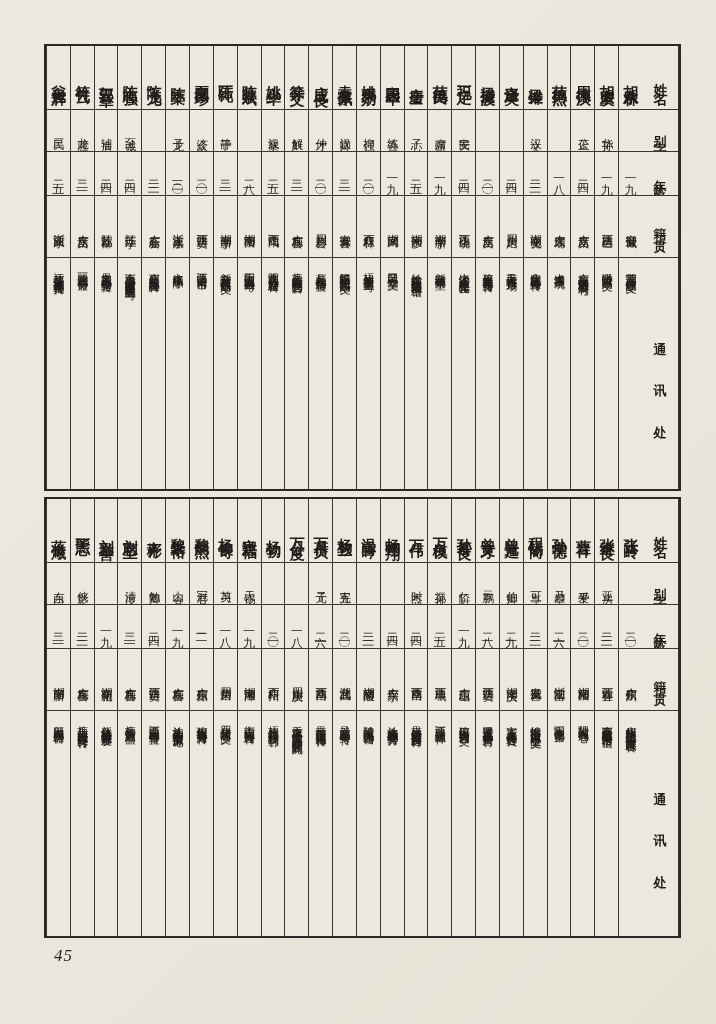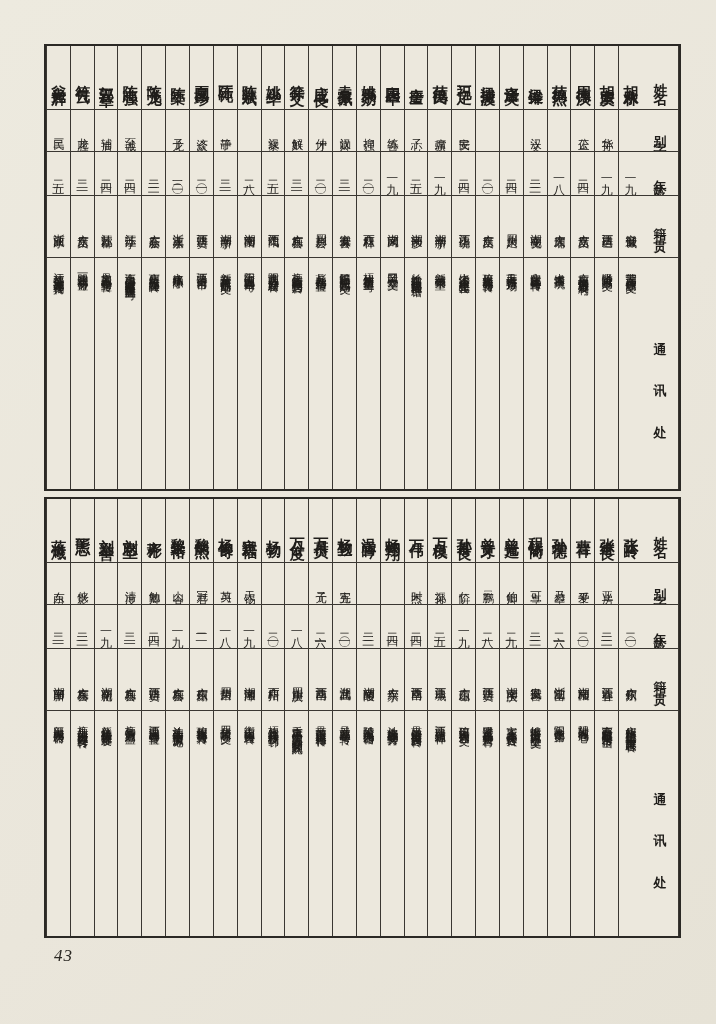--- a/index.html
+++ b/index.html
@@ -437,14 +437,14 @@
         <div class="cell r4">梅县上南门外大街广安祥号转</div>
       </div>
       <div class="col entry-col">
         <div class="cell r0">蒋爔</div>
         <div class="cell r1">东白</div>
         <div class="cell r2">二二</div>
         <div class="cell r3">湖南新田</div>
         <div class="cell r4">新田城内天庆斋转</div>
       </div>
     </div>
-  <div class="page-number">43</div>
+  <div class="page-number">45</div>
 </div>
 
 </body></html>

